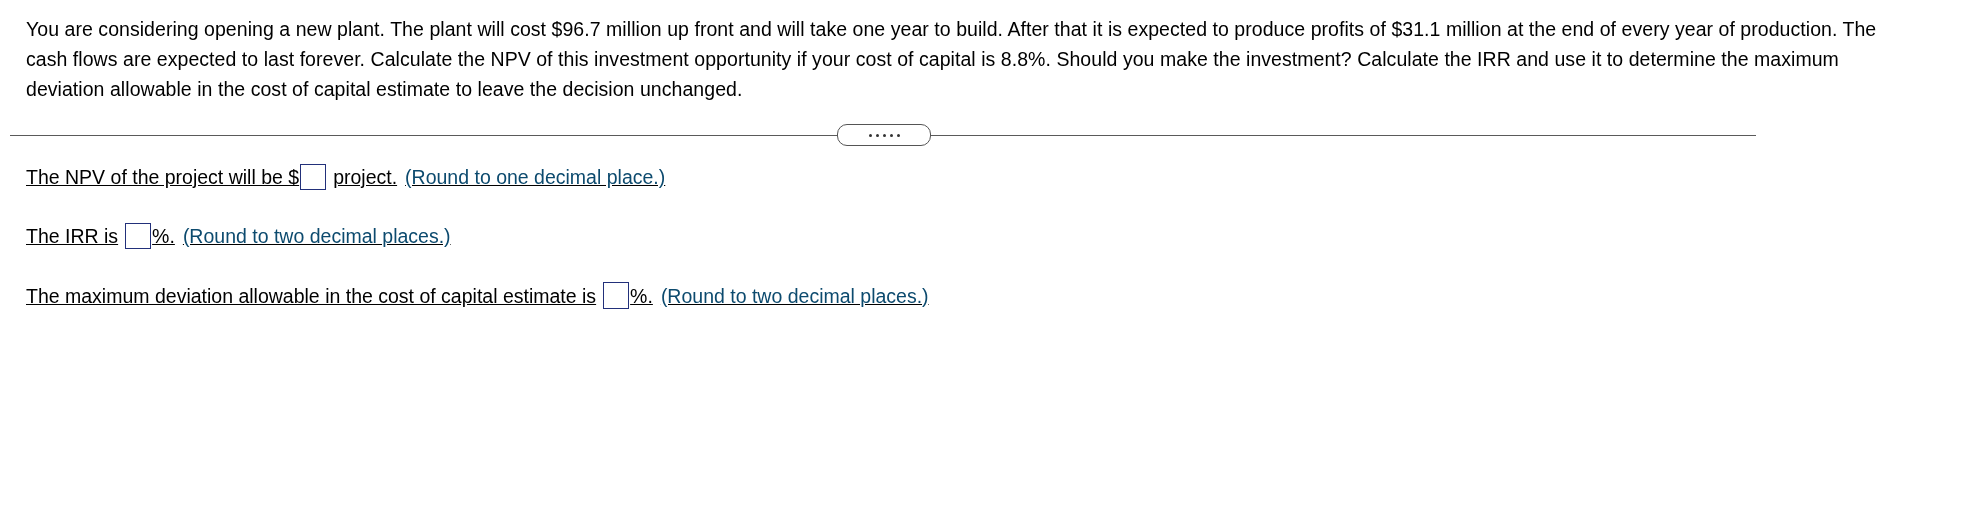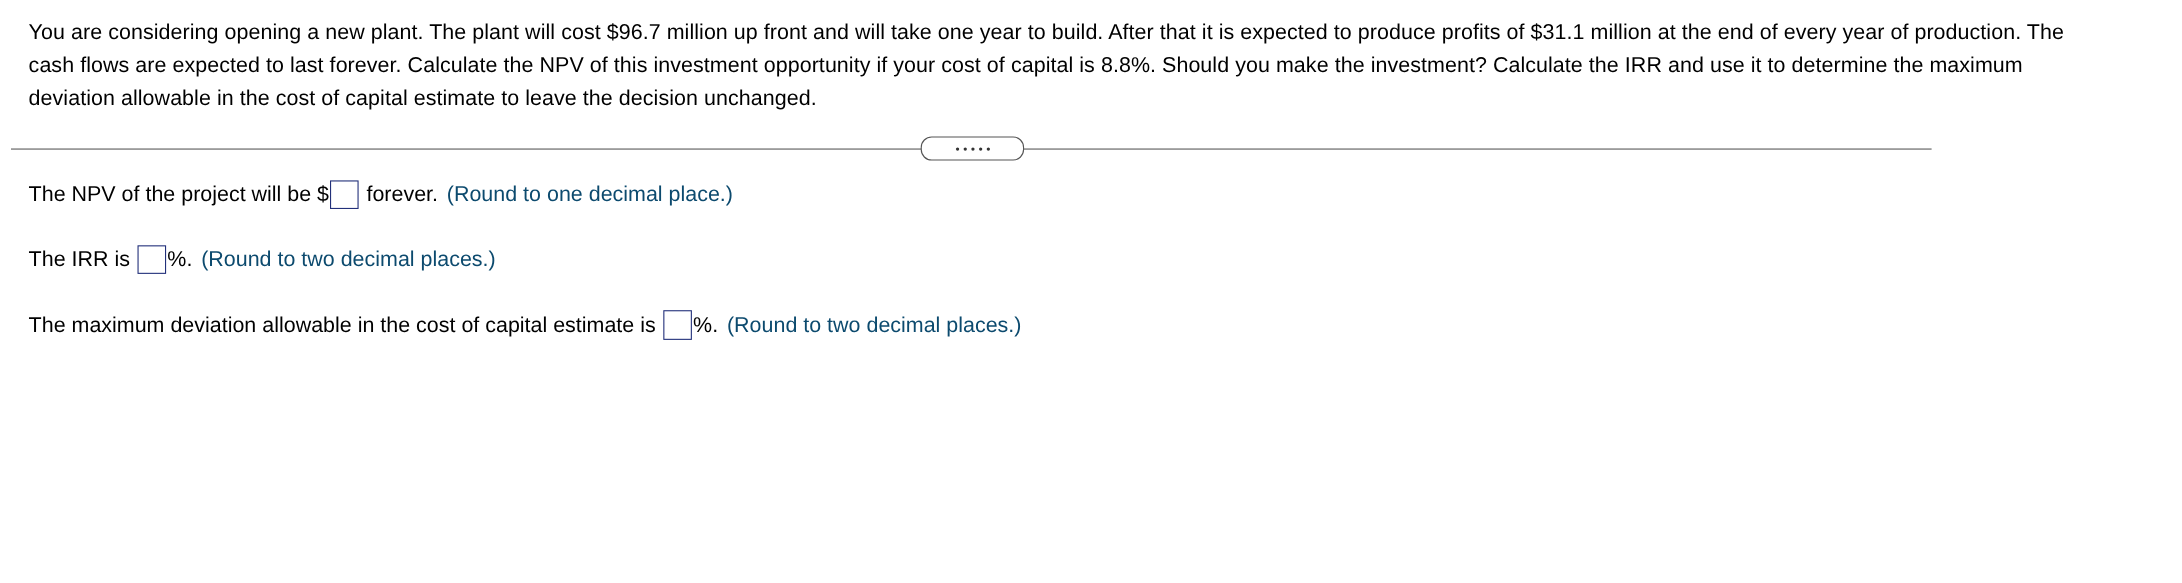--- a/index.html
+++ b/index.html
@@ -62,20 +62,21 @@
   }
   .divider-handle .dot {
     width: 3px;
     height: 3px;
     border-radius: 50%;
     background: #333333;
     display: block;
   }
   .answers {
     padding: 18px 26px 0 26px;
+    text-decoration: underline;
   }
   .answer-row {
     display: flex;
     align-items: center;
     font-size: 19.5px;
     line-height: 26px;
     margin-bottom: 33px;
     white-space: nowrap;
   }
   .answer-row:last-child {
@@ -153,21 +154,21 @@
       <span class="dot"></span>
     </div>
   </div>
 
   <div class="answers">
 
     <div class="answer-row">
       <span class="txt">The NPV of the project will be $</span>
       <span class="blank"></span>
       <span class="sp"></span>
-      <span class="txt">forever.</span>
+      <span class="txt">project.</span>
       <span class="hint">(Round to one decimal place.)</span>
     </div>
 
 
     <div class="answer-row">
       <span class="txt">The IRR is</span>
       <span class="sp"></span>
       <span class="blank"></span>
       <span class="txt">%.</span>
       <span class="hint">(Round to two decimal places.)</span>

